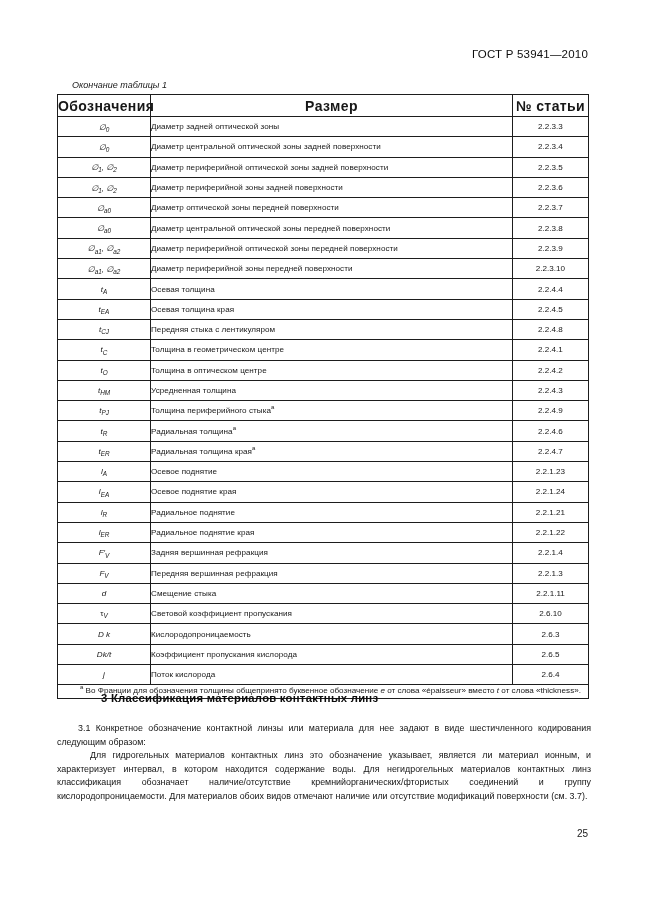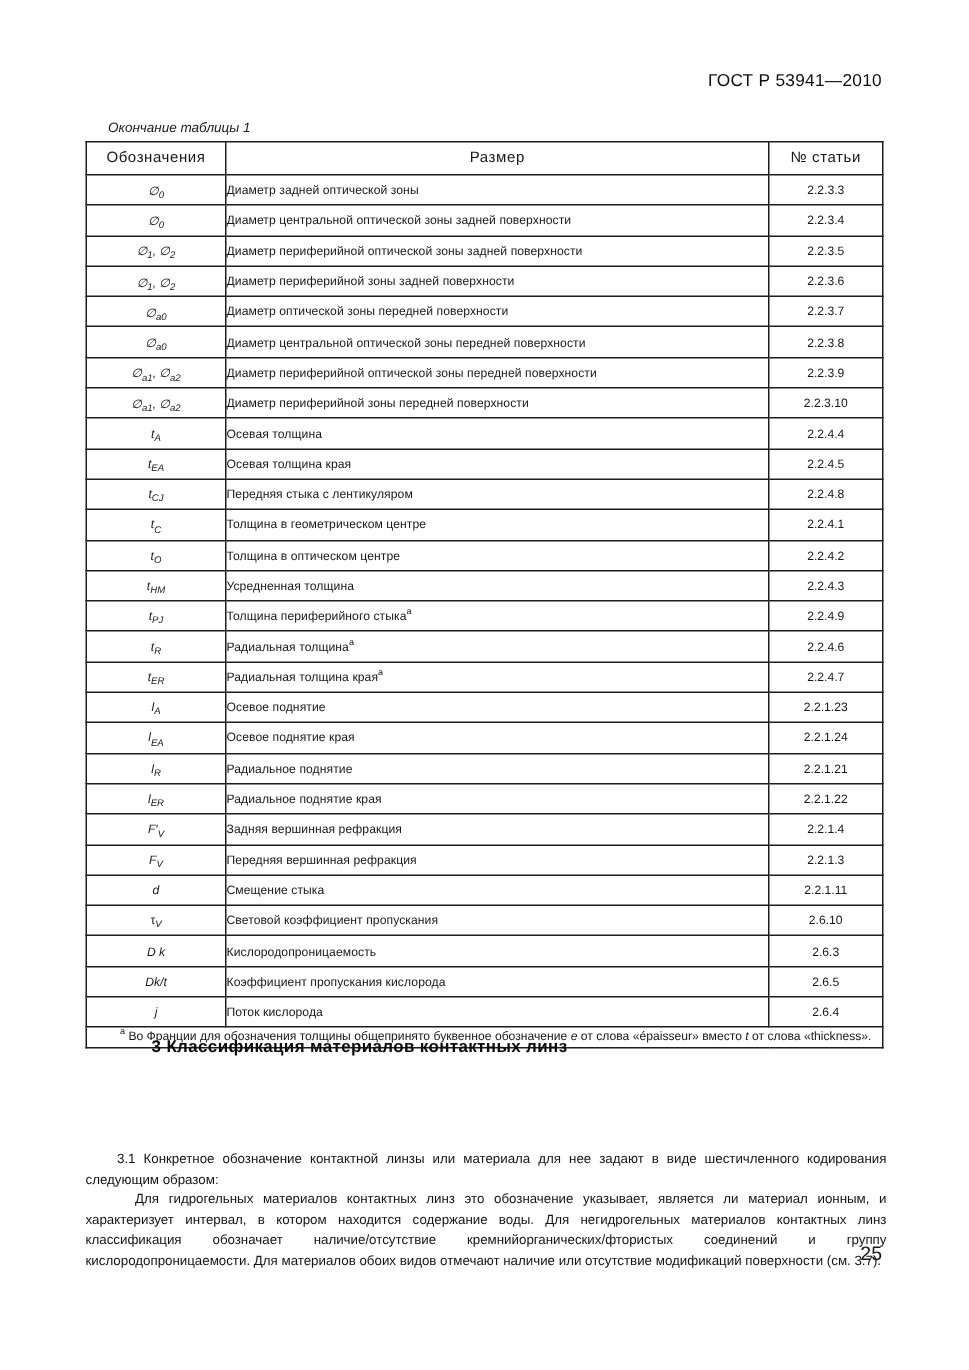--- a/index.html
+++ b/index.html
@@ -60,25 +60,25 @@
     table-layout: fixed;
   }
   table.spec th, table.spec td {
     border: 0.8px solid #1d1d1d;
     padding: 0;
     font-size: 8.1px;
     color: #171717;
     vertical-align: middle;
   }
   table.spec th {
-    font-weight: normal;
+    font-weight: bold;
     text-align: center;
     height: 21px;
     letter-spacing: 0.4px;
-    font-size: 10px;
+    font-size: 14px;
   }
   col.c-sym  { width: 93px; }
   col.c-desc { width: 362px; }
   col.c-art  { width: 76px; }
 
   td.sym {
     text-align: center;
     height: 19.3px;
     font-style: italic;
     font-size: 9px;
@@ -134,31 +134,31 @@
     position: absolute;
     left: 57px;
     top: 722px;
     width: 534px;
     font-size: 8.9px;
     line-height: 1.52;
     text-align: justify;
     color: #141414;
   }
   .body-block p { margin: 0; }
-  .body-block p.indent { text-indent: 21px; margin-top: 44px; }
+  .body-block p.indent { text-indent: 21px; }
   .body-block p.code-line { text-indent: 33px; }
   .body-block i { font-style: italic; }
 
   .page-num {
     position: absolute;
     left: 0;
     top: 828px;
     width: 588px;
     text-align: right;
-    font-size: 13px;
+    font-size: 10px;
     color: #1a1a1a;
   }
 </style>
 </head>
 <body>
 
 <div class="page">
 
   <div class="doc-header">ГОСТ Р 53941—2010</div>
 

